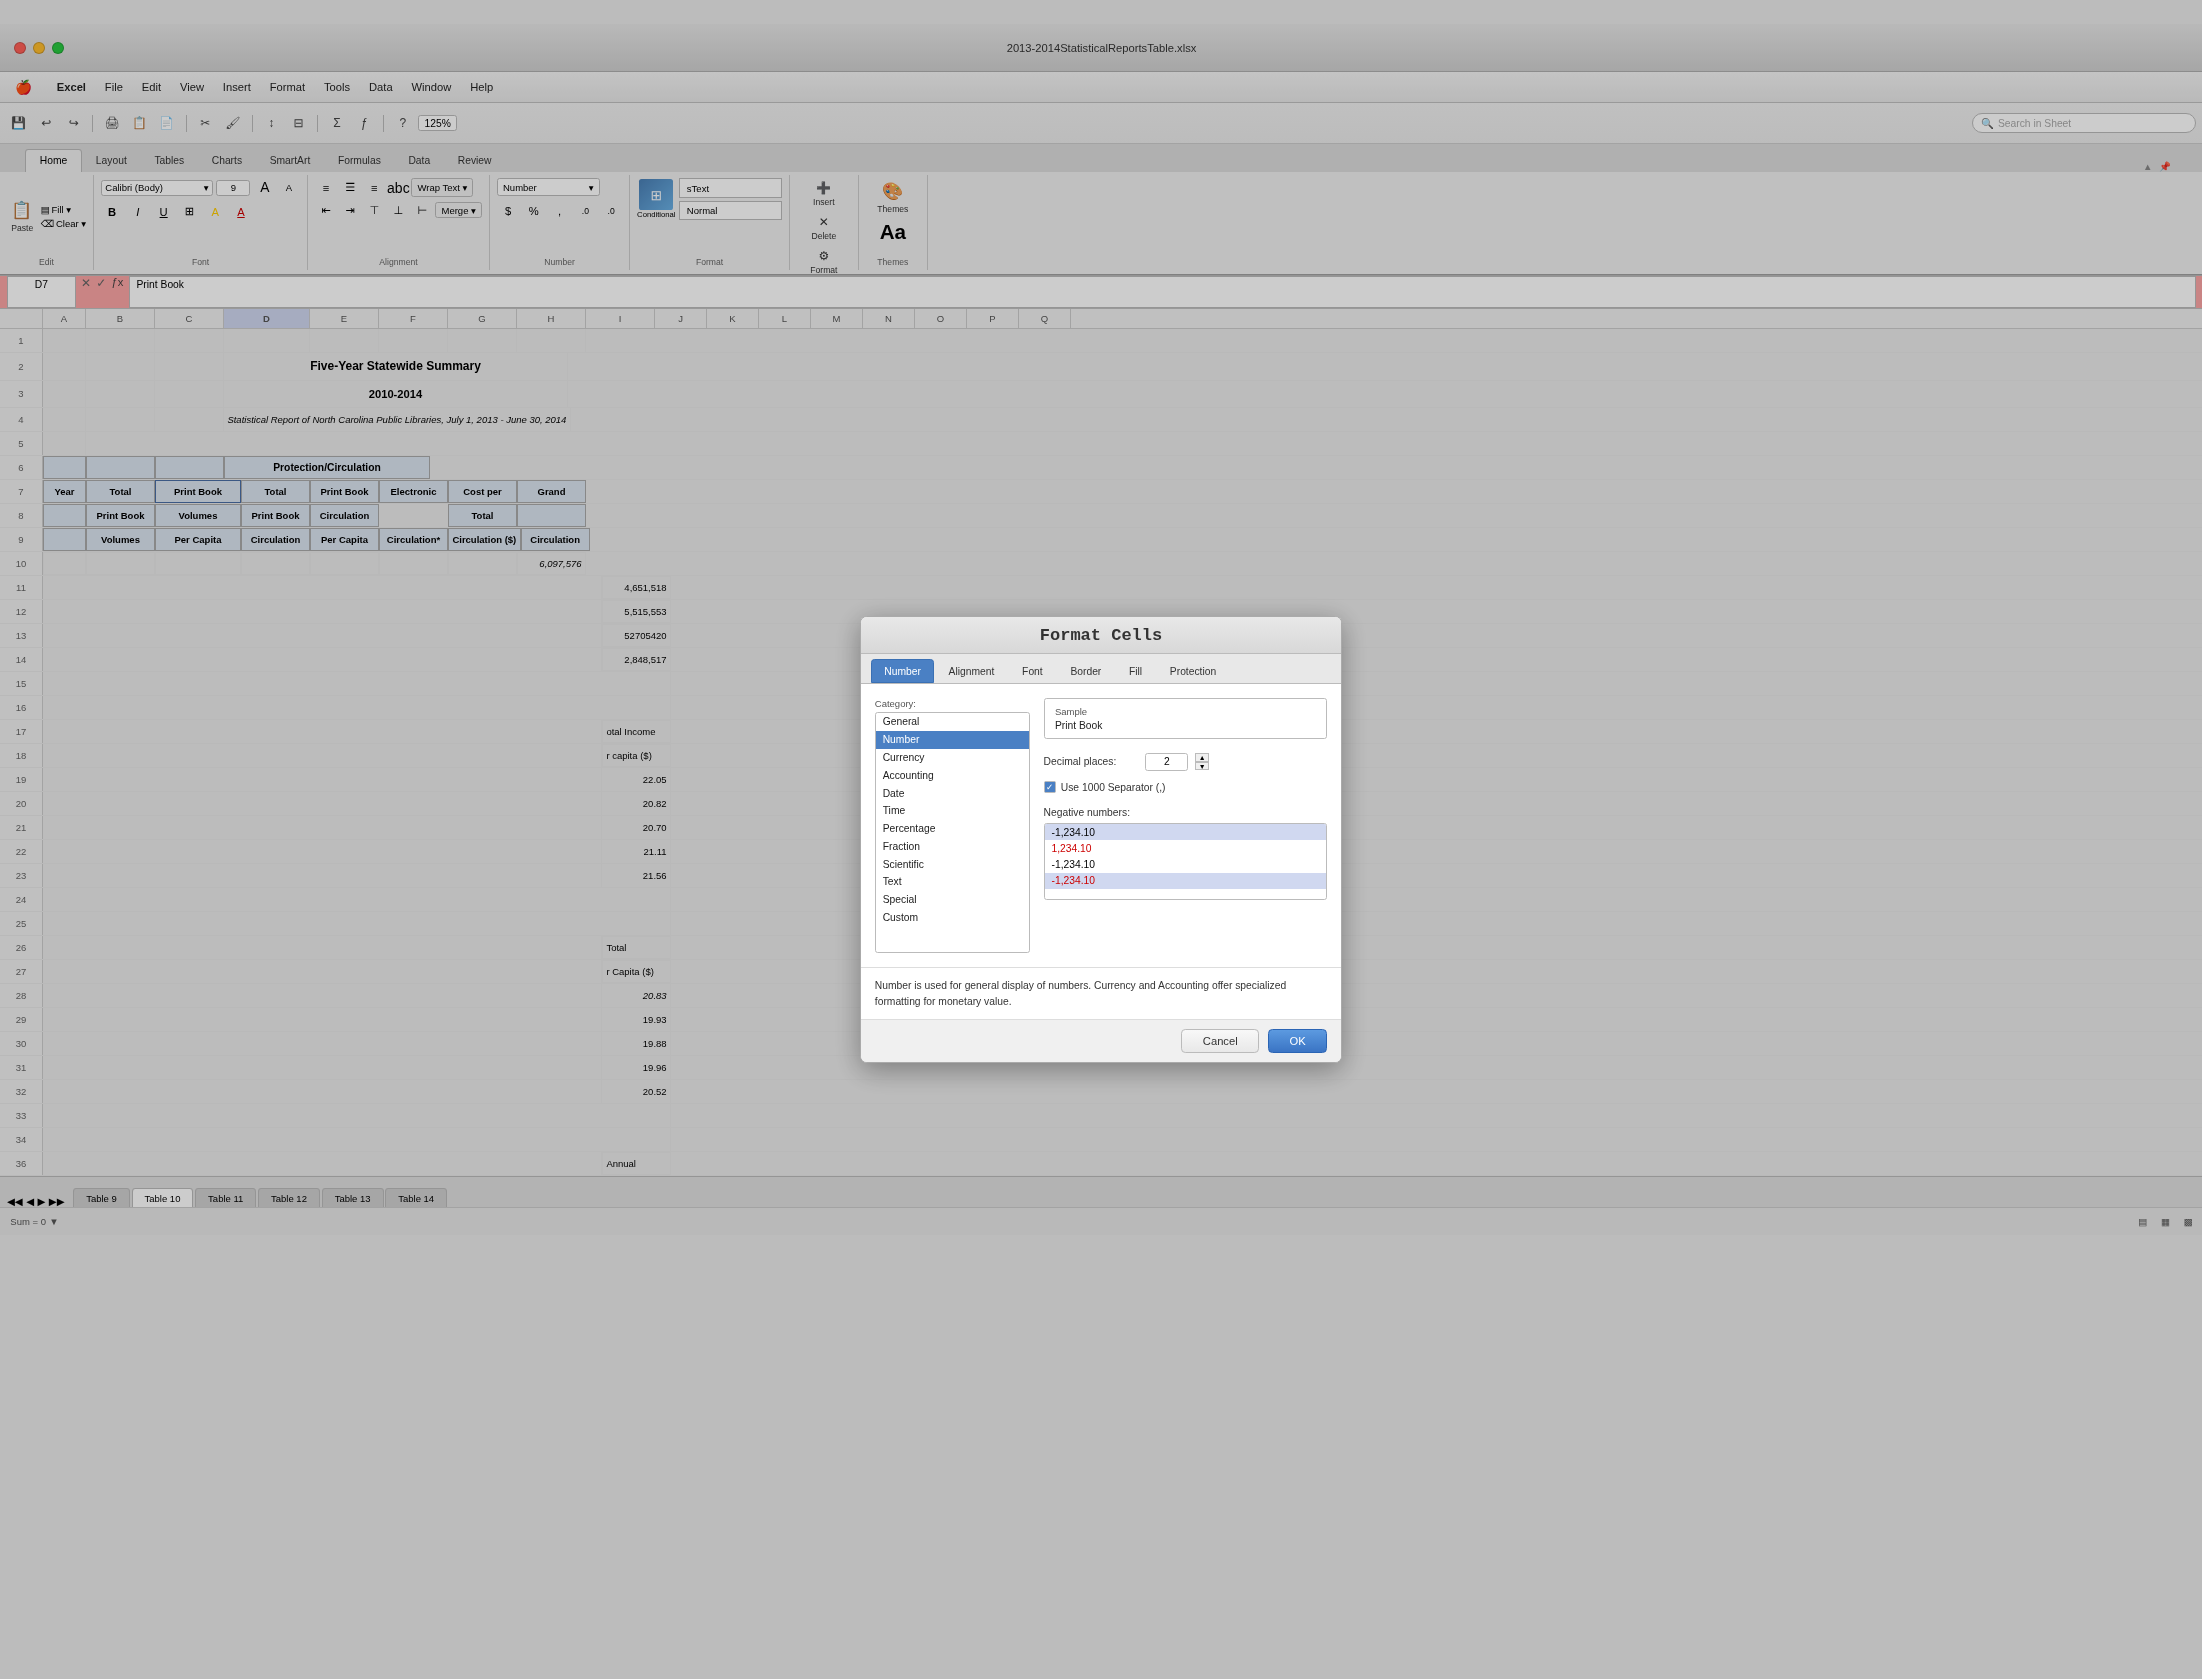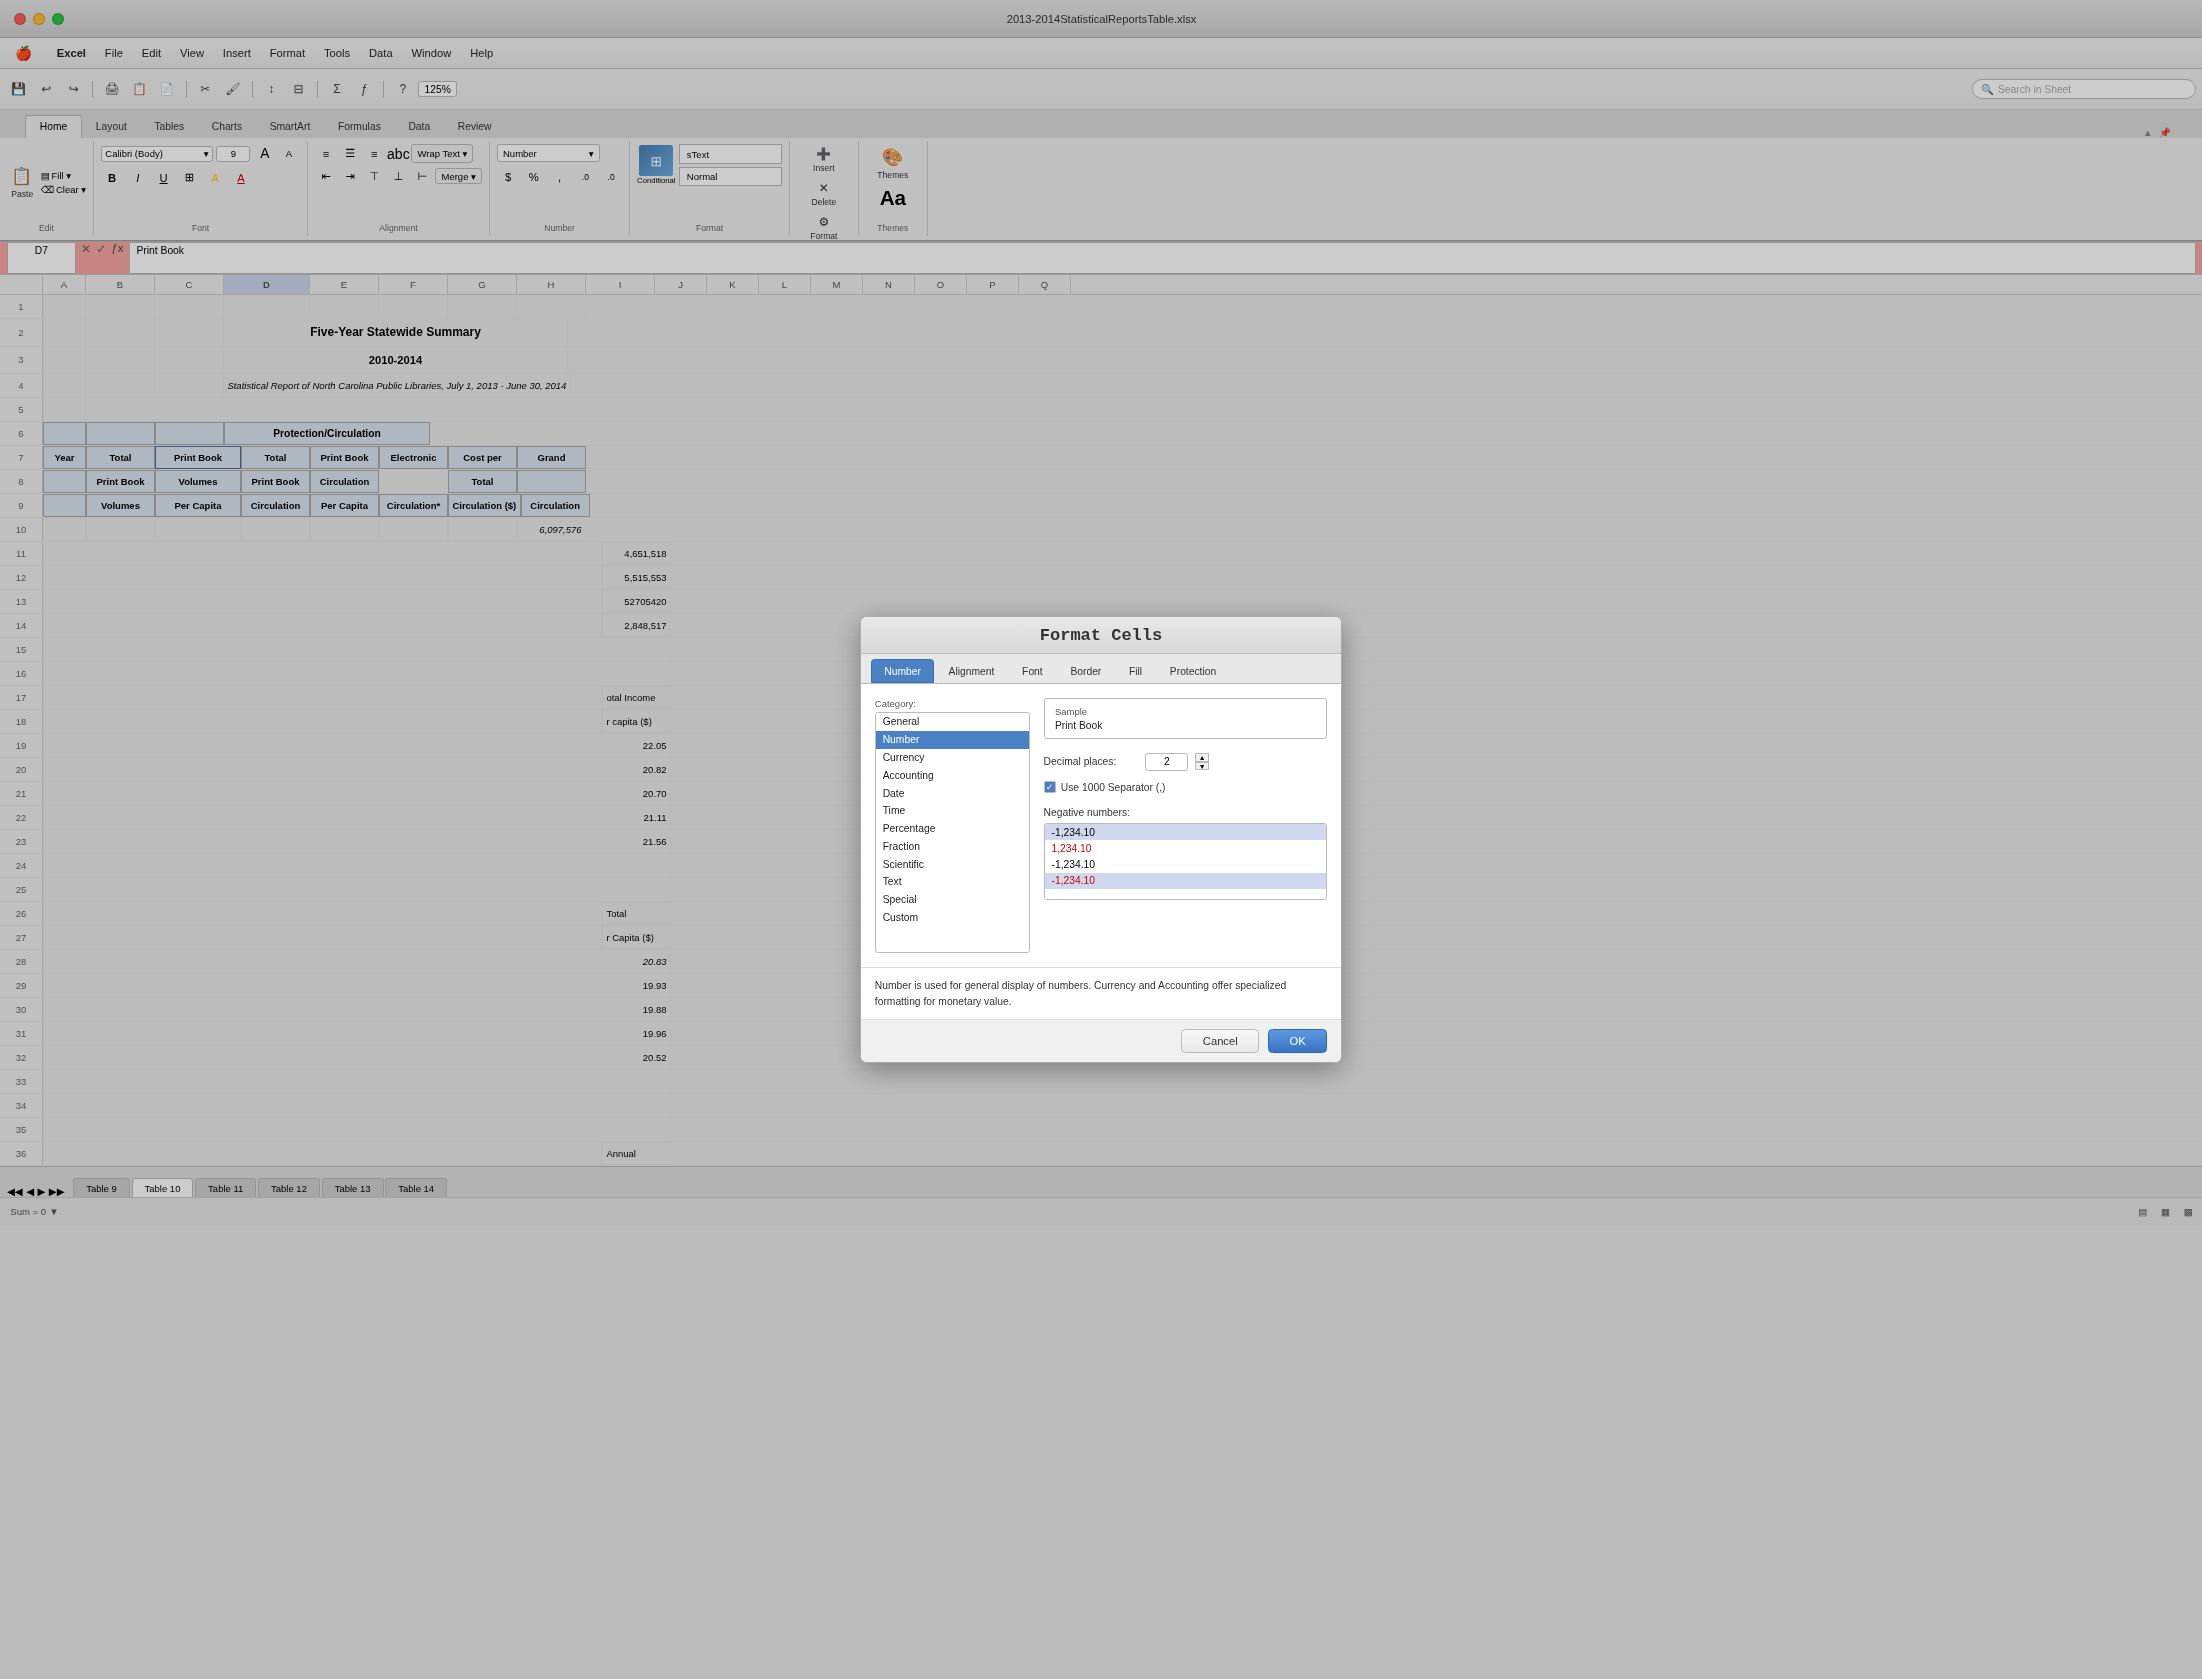--- a/index.html
+++ b/index.html
@@ -7,27 +7,28 @@
       font-family: -apple-system, 'Helvetica Neue', Arial, sans-serif;
       font-size: 10.3px;
       background: #ececec;
       width: 2203px;
       height: 1679px;
       overflow: hidden;
     }
 
     
     .title-bar {
-      height: 38px;
+      height: 48px;
       background: linear-gradient(to bottom, #e8e8e8, #d0d0d0);
       display: flex;
       align-items: center;
       justify-content: center;
       position: relative;
       border-bottom: 0.9px solid #b0b0b0;
+      margin-top: 24px;
     }
     .title-bar-buttons {
       position: absolute;
       left: 13.8px;
       display: flex;
       gap: 6.9px;
     }
     .tb-btn {
       width: 12px; height: 12px;
       border-radius: 50%;
@@ -1005,24 +1006,20 @@
       </div>
       <div class="sheet-row">
         <div class="row-header">33</div>
         <div class="sheet-cell" style="min-width:628px;"></div>
       </div>
       <div class="sheet-row">
         <div class="row-header">34</div>
         <div class="sheet-cell" style="min-width:628px;"></div>
       </div>
       <div class="sheet-row">
-        <div class="row-header">35</div>
-        <div class="sheet-cell" style="min-width:628px;"></div>
-      </div>
-      <div class="sheet-row">
         <div class="row-header">36</div>
         <div class="sheet-cell" style="min-width:559px;"></div>
         <div class="sheet-cell" style="min-width:69px; border:0.9px solid #e8e8e8;">Annual</div>
       </div>
     </div>
 
     <div class="sheet-tabs">
       <div style="display:flex; align-items:center; margin-right:6.9px; gap:3.4px;">
         <div style="cursor:pointer; font-size:10.3px;">◀◀</div>
         <div style="cursor:pointer; font-size:10.3px;">◀</div>

